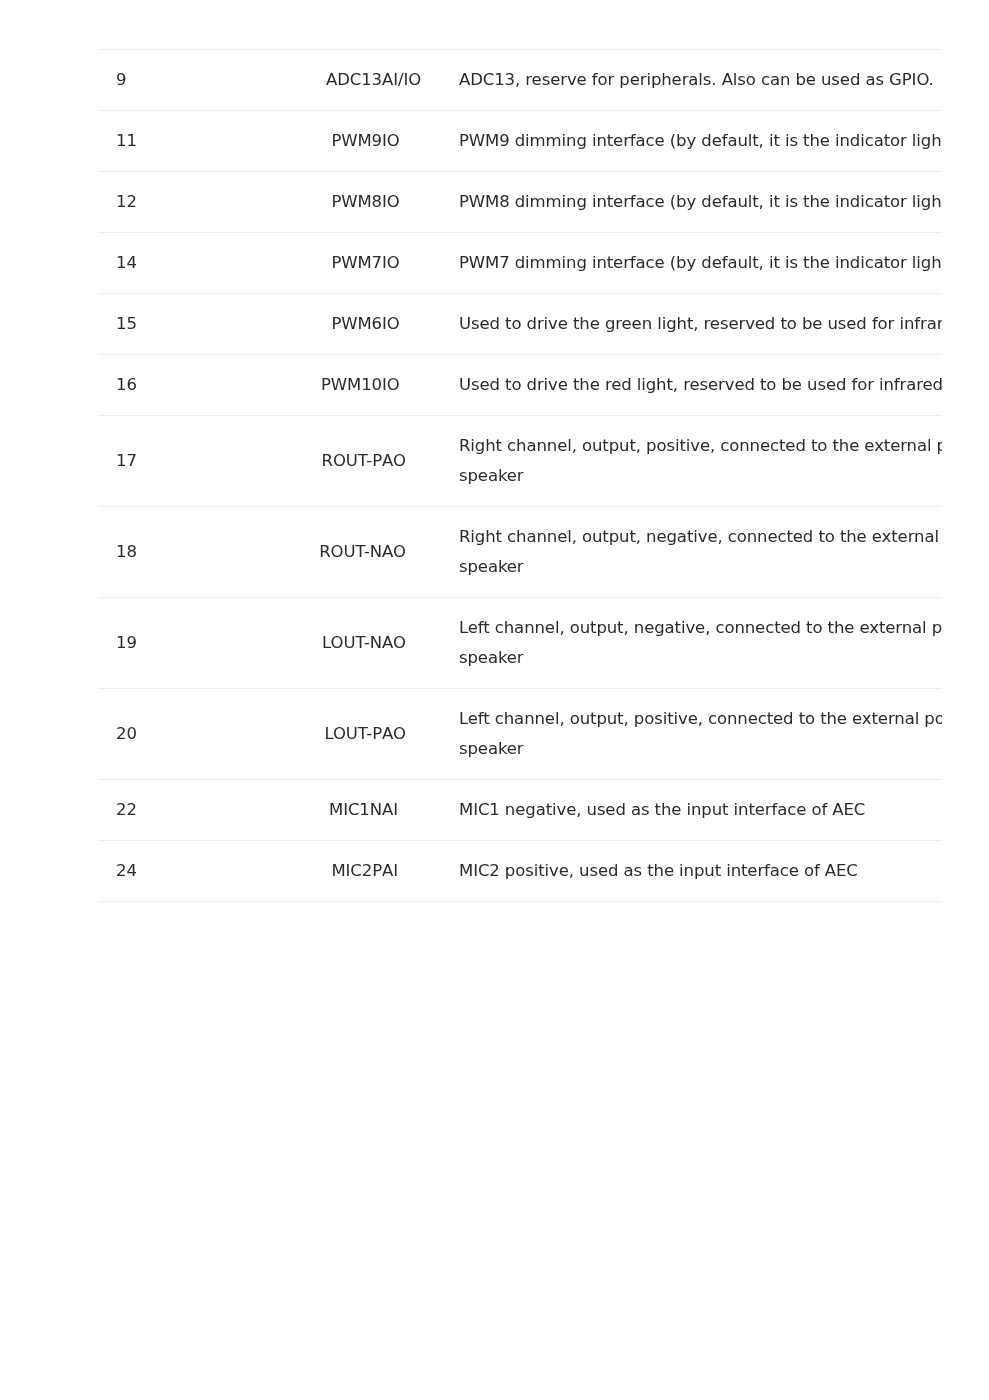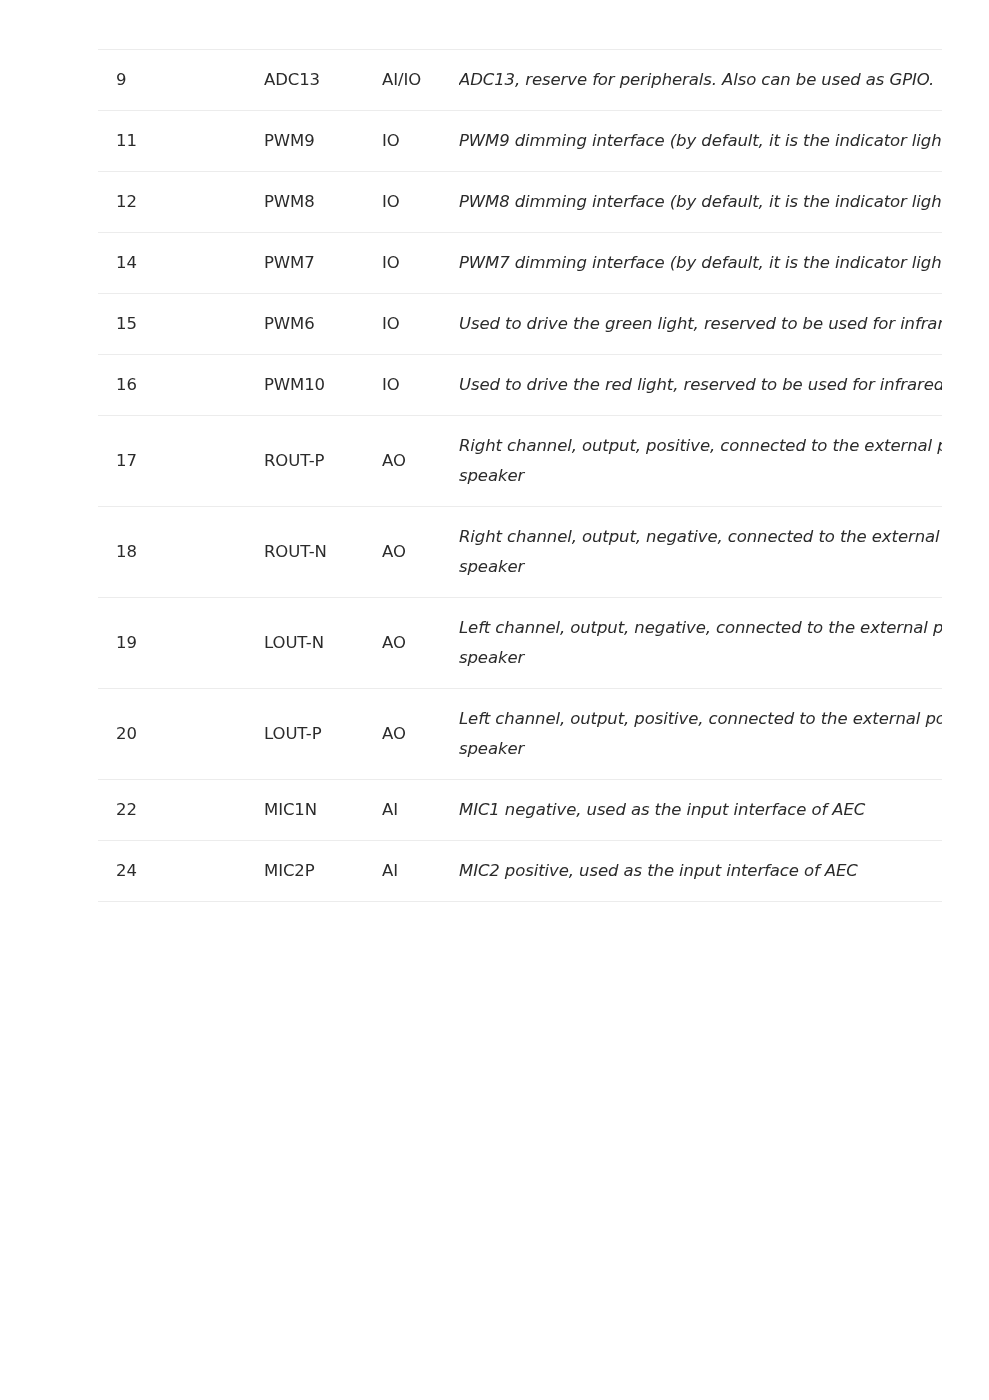--- a/index.html
+++ b/index.html
@@ -36,23 +36,23 @@
     border-bottom: 1.5px solid #ececec;
   }
   table.pin-table td {
     vertical-align: middle;
     padding: 0;
     white-space: nowrap;
     overflow: hidden;
     line-height: 30px;
   }
   td.c-pin  { width: 148px; padding-left: 18px !important; }
-  td.c-name { width: 118px; }
+  td.c-name { width: 118px; text-align: right; }
   td.c-type { width: 77px; }
-  td.c-desc { width: 501px; font-style: italic; }
+  td.c-desc { width: 501px; }
   tr.single td { height: 60px; }
   tr.double td { height: 90px; }
   tr.double td.c-desc {
     white-space: normal;
     line-height: 30px;
   }
   .desc-line {
     display: block;
     white-space: nowrap;
     overflow: hidden;

